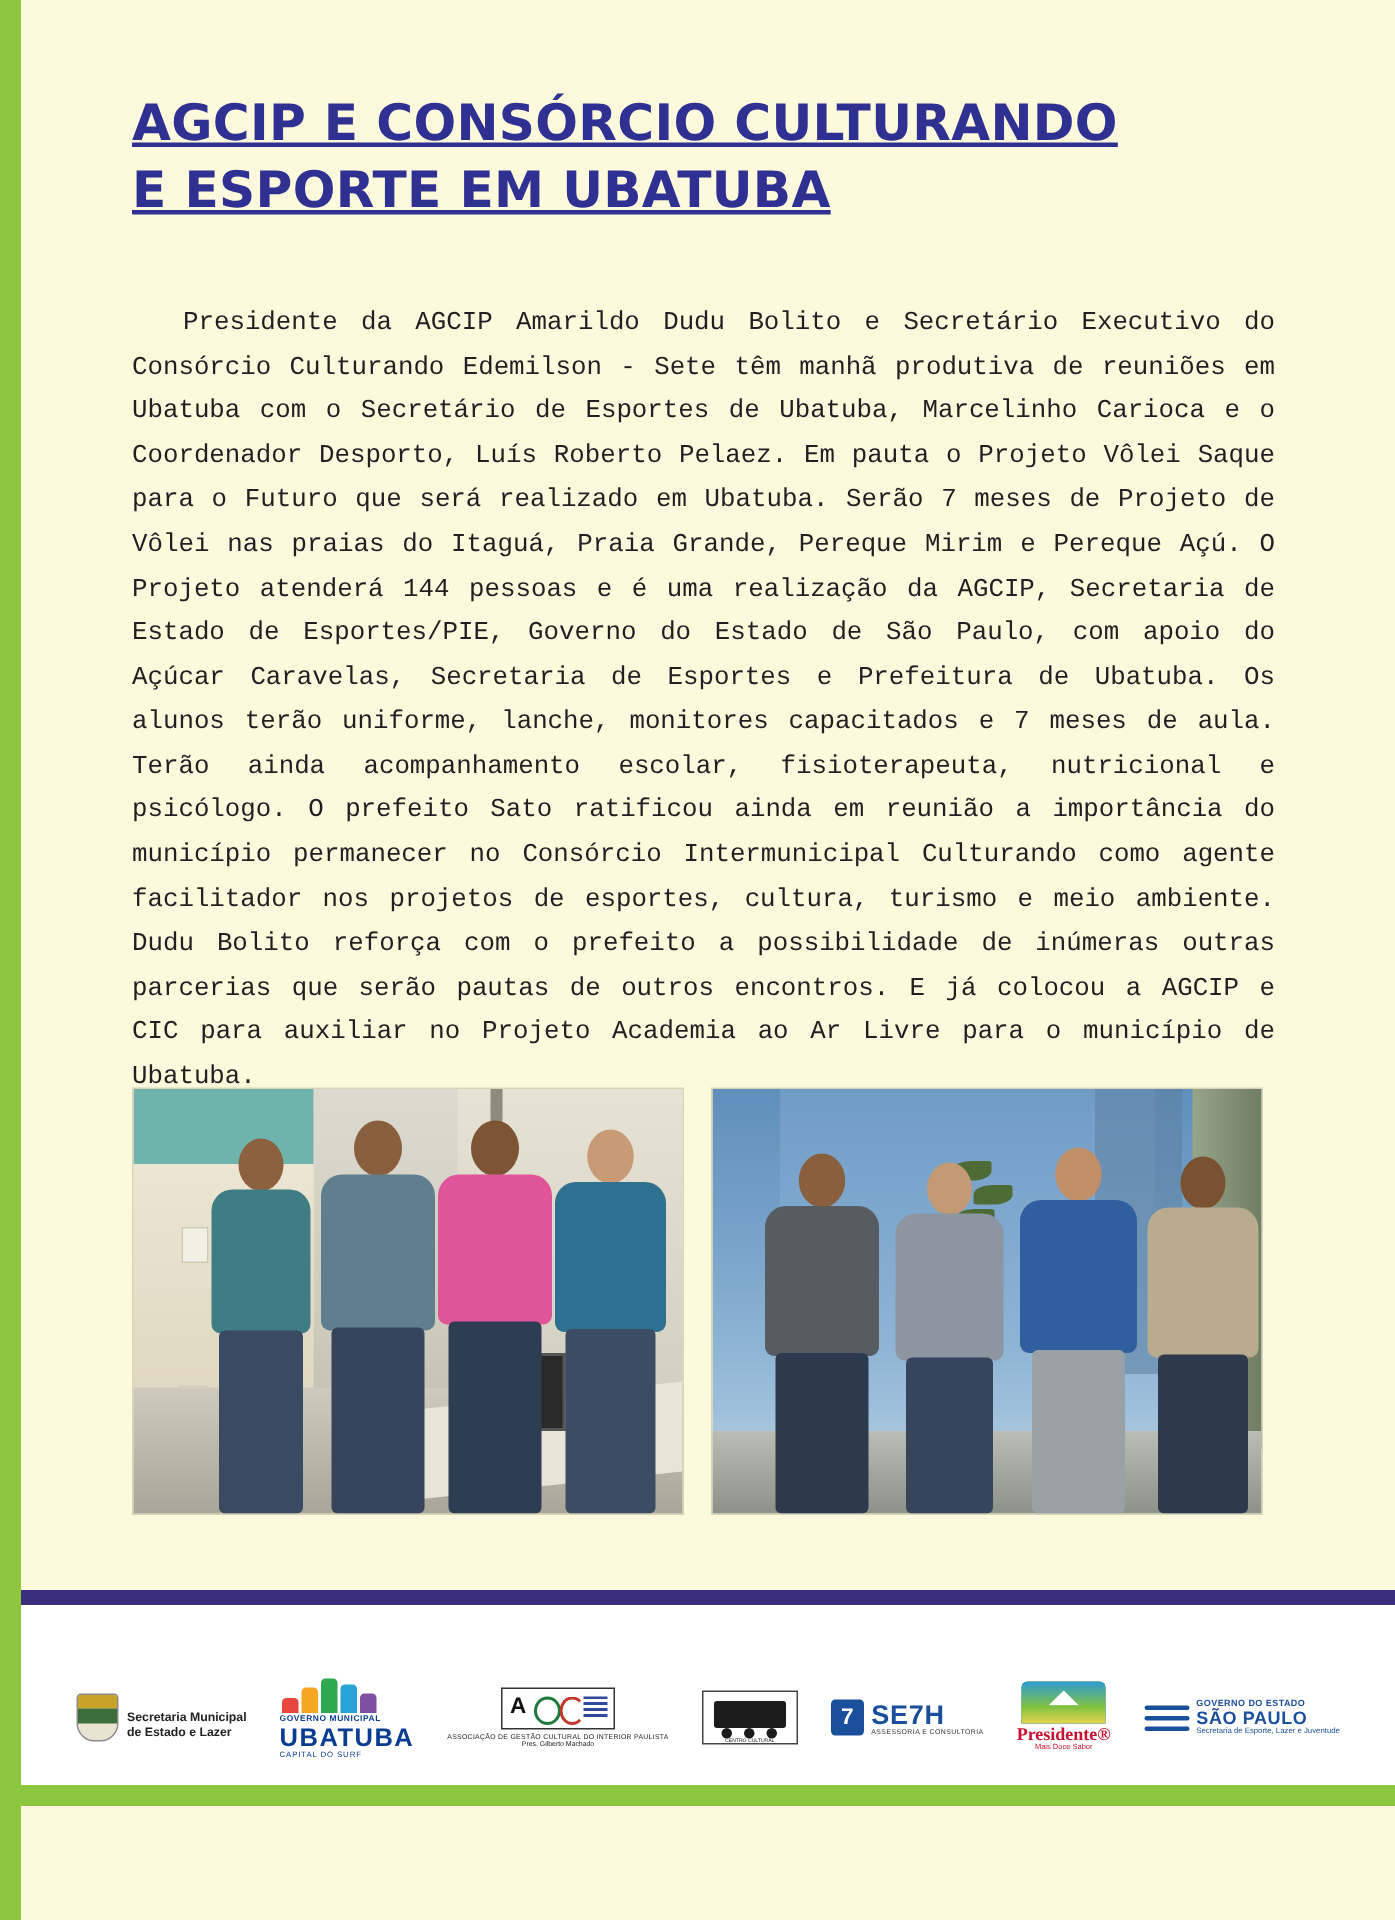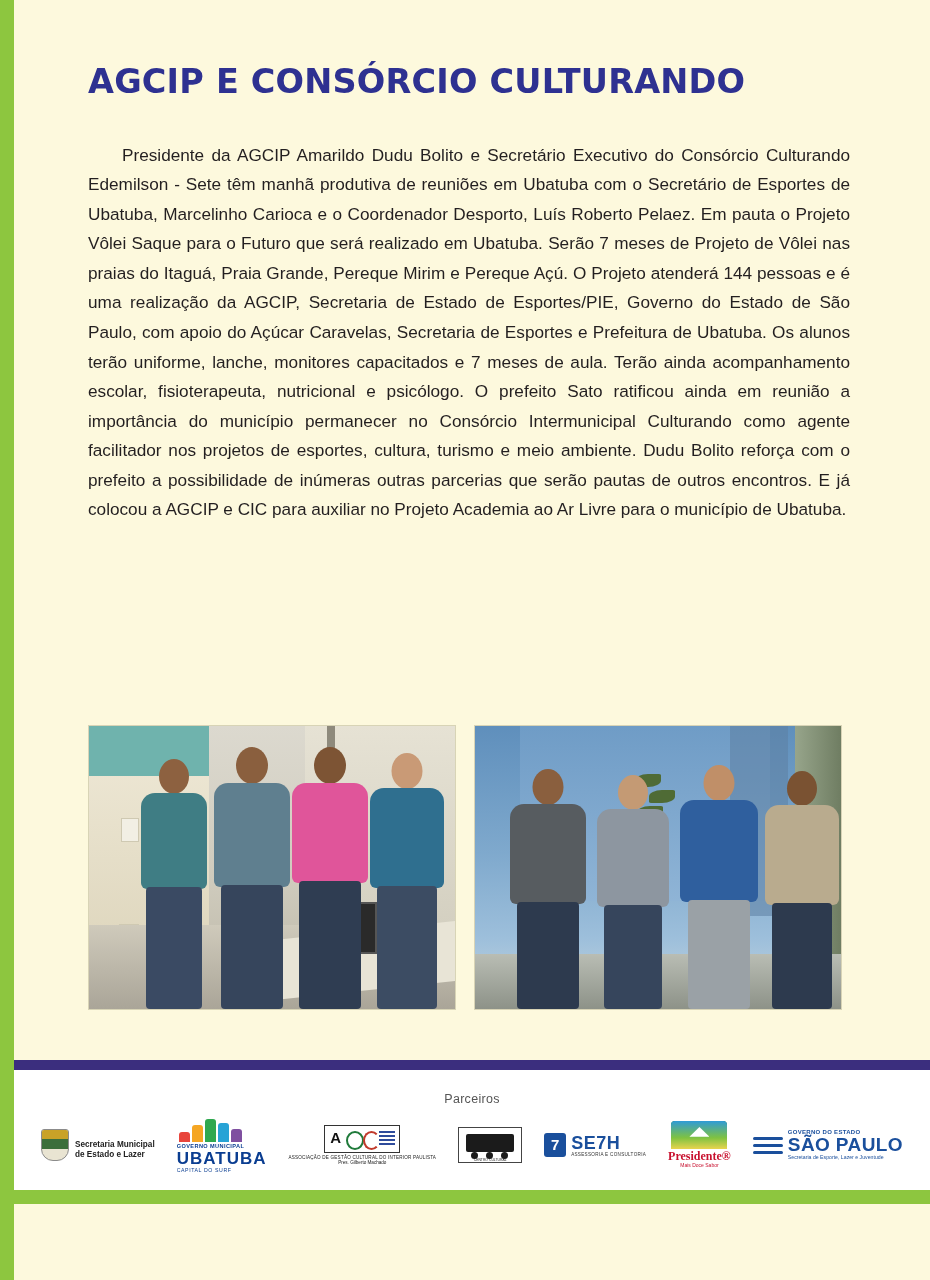--- a/index.html
+++ b/index.html
@@ -41,29 +41,29 @@
   h1.title {
     margin: 0;
     color: #2e3191;
     font-size: 33.5px;
     line-height: 1.33;
     font-weight: bold;
     letter-spacing: 0.2px;
     font-family: "DejaVu Sans", sans-serif;
     text-transform: uppercase;
   }
-  h1.title .line { display: block; white-space: nowrap; }
+  h1.title .line { display: block; white-space: nowrap; text-decoration: underline; }
   .body-text {
-    margin-top: 36px;
+    margin-top: 52px;
     color: #231f20;
     font-size: 17.2px;
     line-height: 1.72;
     text-align: justify;
     text-justify: inter-word;
-    font-family: Liberation Sans, sans-serif;
+    font-family: Liberation Mono, monospace;
   }
   .body-text .indent { display: inline-block; width: 34px; }
 
   
   .photos {
     position: absolute;
     top: 725px;
     left: 88px;
     right: 80px;
     display: flex;
@@ -229,33 +229,34 @@
   .logo6 .badge .sky { position:absolute; inset:0; background: linear-gradient(180deg,#2f9bd7 0%, #7fc241 60%, #e8d44d 100%); }
   .logo6 .badge .ship { position:absolute; left:18px; top:6px; width:20px; height:14px; background:#fff; clip-path: polygon(50% 0,100% 70%,0 70%); }
   .logo6 .word { font-size: 12px; font-weight: bold; color: #c8102e; font-family: "Liberation Serif", serif; line-height: 1; margin-top: 1px; }
   .logo6 .slog { font-size: 5px; color: #c8102e; }
 
   
   .logo7 { align-items: center; }
   .logo7 .waves { width: 30px; height: 22px; position: relative; margin-right: 5px; }
   .logo7 .waves i { position:absolute; left:0; width: 30px; height: 3px; background:#1a4f9c; border-radius: 4px; }
   .logo7 .t1 { font-size: 6px; font-weight: bold; color:#1a4f9c; letter-spacing:.3px; }
-  .logo7 .t2 { font-size: 19px; font-weight: bold; color:#1a4f9c; letter-spacing:.4px; line-height: 1; }
+  .logo7 .t2 { font-size: 12px; font-weight: bold; color:#1a4f9c; letter-spacing:.4px; line-height: 1; }
   .logo7 .t3 { font-size: 5.2px; color:#1a4f9c; }
 </style>
 </head>
 <body>
 
 <div class="page">
   <div class="edge-left"></div>
   <div class="edge-right"></div>
 
   <div class="content">
     <h1 class="title">
       <span class="line">AGCIP E CONSÓRCIO CULTURANDO</span>
+      <span class="line">E ESPORTE EM UBATUBA</span>
     </h1>
     <p class="body-text"><span class="indent"></span><span>Presidente da AGCIP Amarildo Dudu Bolito e Secretário Executivo do Consórcio Culturando Edemilson - Sete têm manhã produtiva de reuniões em Ubatuba com o Secretário de Esportes de Ubatuba, Marcelinho Carioca e o Coordenador Desporto, Luís Roberto Pelaez. Em pauta o Projeto Vôlei Saque para o Futuro que será realizado em Ubatuba. Serão 7 meses de Projeto de Vôlei nas praias do Itaguá, Praia Grande, Pereque Mirim e Pereque Açú. O Projeto atenderá 144 pessoas e é uma realização da AGCIP, Secretaria de Estado de Esportes/PIE, Governo do Estado de São Paulo, com apoio do Açúcar Caravelas, Secretaria de Esportes e Prefeitura de Ubatuba. Os alunos terão uniforme, lanche, monitores capacitados e 7 meses de aula. Terão ainda acompanhamento escolar, fisioterapeuta, nutricional e psicólogo.  O prefeito Sato ratificou ainda em reunião a importância do município permanecer no Consórcio Intermunicipal Culturando como agente facilitador nos projetos de esportes, cultura, turismo e meio ambiente. Dudu Bolito reforça com o prefeito a possibilidade de inúmeras outras parcerias que serão pautas de outros encontros. E já colocou a AGCIP e CIC para auxiliar no Projeto Academia ao Ar Livre para o município de Ubatuba.</span></p>
   </div>
 
   <div class="photos">
 
     <div class="photo p1">
       <div class="wall-left"></div>
       <div class="wall-teal"></div>
       <div class="wall-right"></div>
@@ -322,21 +323,20 @@
         <div class="head" style="width:30px;height:35px;background:#7a5232;top:2px;"></div>
         <div class="torso" style="top:36px;width:74px;height:100px;background:#b9ab8e;"></div>
         <div class="legs" style="top:134px;width:60px;height:106px;background:#2d3a4e;"></div>
       </div>
     </div>
   </div>
 
   <div class="footer">
     <div class="band-purple"></div>
     <div class="band-white">
-      <div class="parceiros-label">Parceiros</div>
 
       <div class="logos">
 
         <div class="logo logo1">
           <div class="shield">
             <div class="top"></div>
             <div class="mid"></div>
           </div>
           <div class="txt">
             <div>Secretaria Municipal</div>

